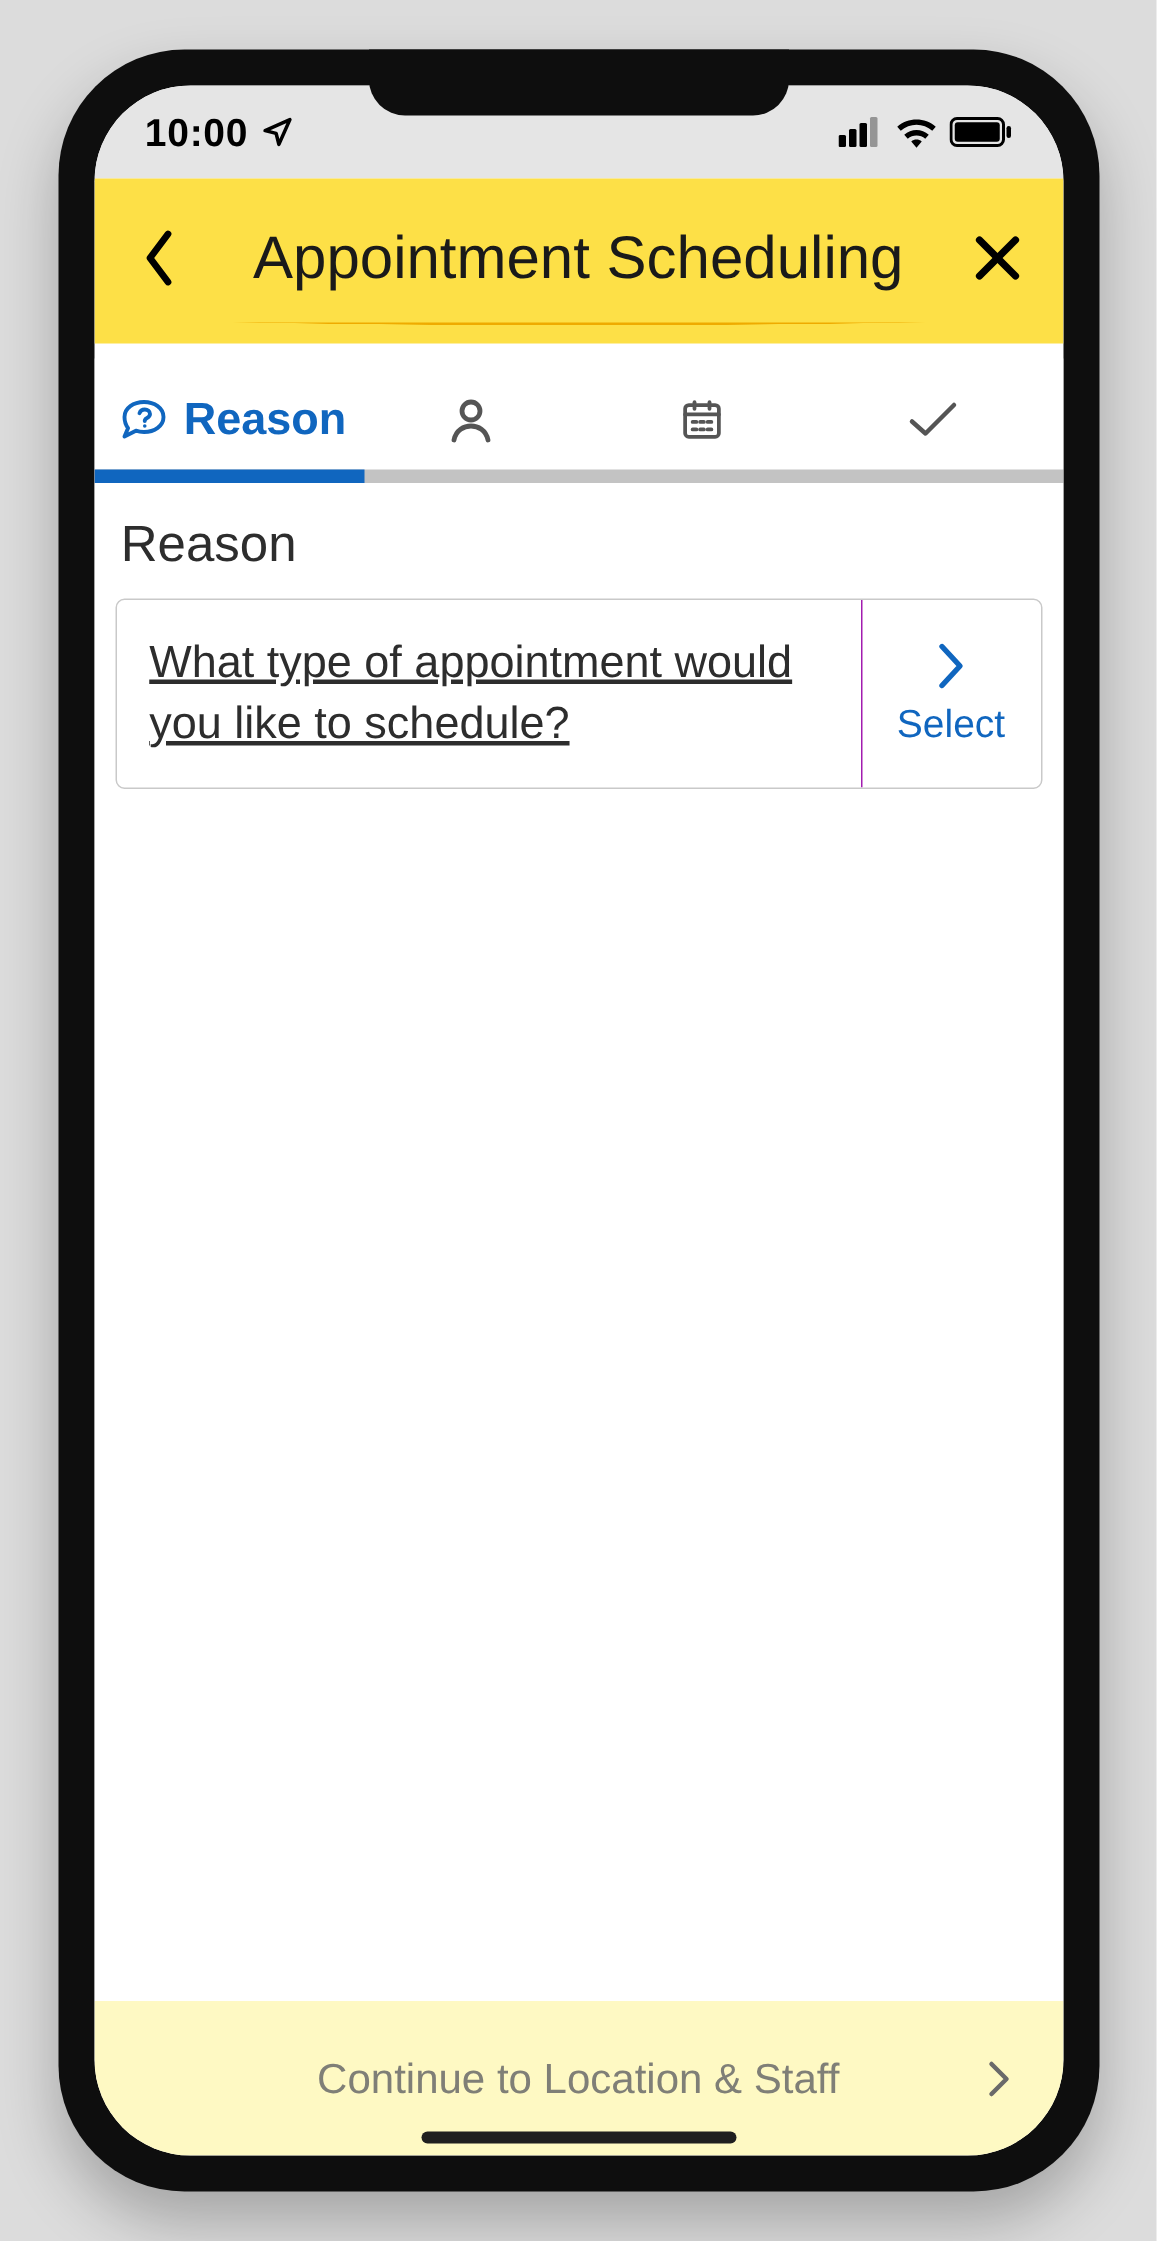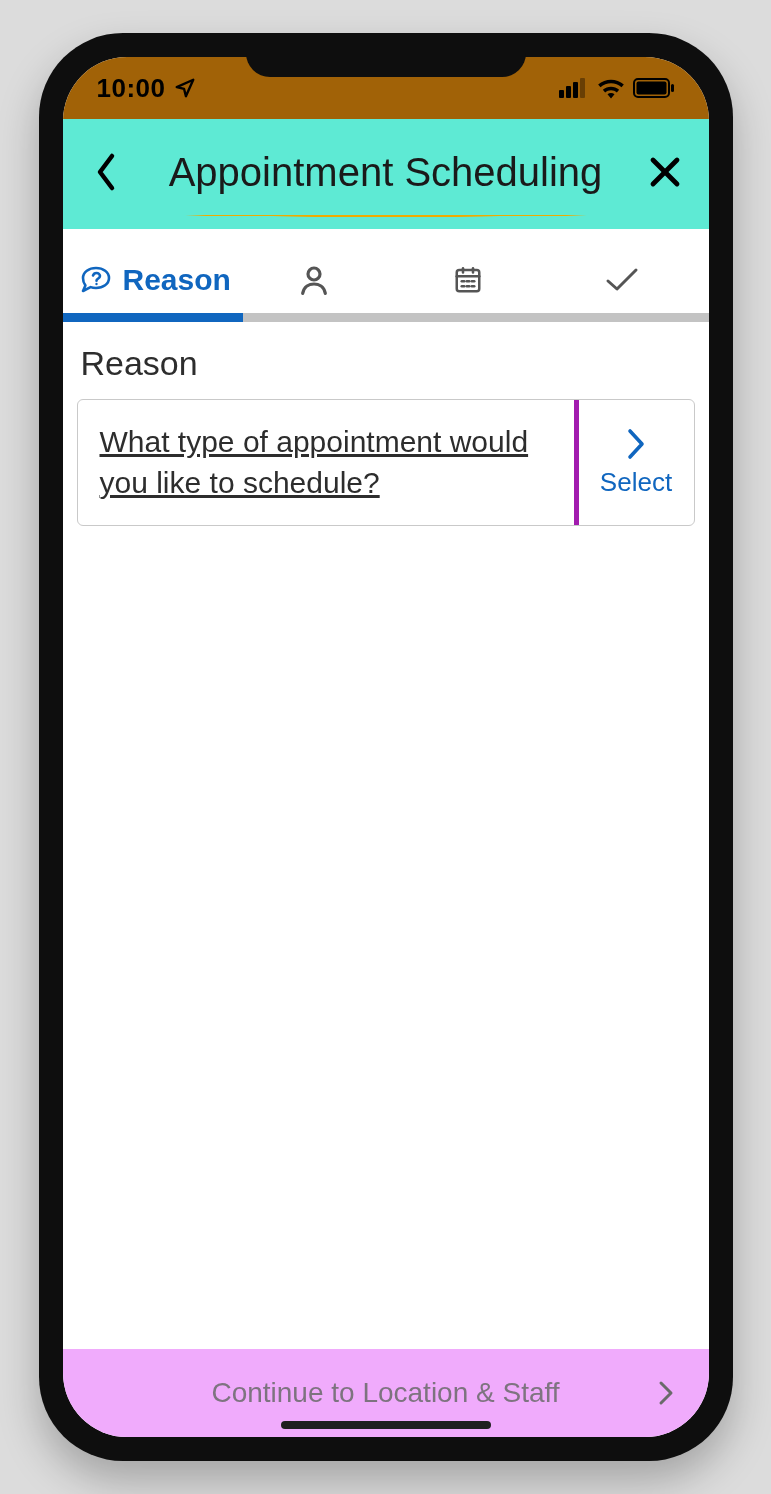--- a/index.html
+++ b/index.html
@@ -46,21 +46,21 @@
       width: 280px;
       height: 44px;
       background: #0e0e0e;
       border-bottom-left-radius: 24px;
       border-bottom-right-radius: 24px;
       z-index: 5;
     }
 
     
     .statusbar {
-      background: #a16207;
+      background: #e5e5e5;
       height: 62px;
       display: flex;
       align-items: center;
       justify-content: space-between;
       padding: 0 34px 0 34px;
       position: relative;
     }
     .statusbar .time {
       font-size: 26px;
       font-weight: 600;
@@ -70,21 +70,21 @@
       gap: 8px;
     }
     .statusbar .right {
       display: flex;
       align-items: center;
       gap: 8px;
     }
 
     
     .header {
-      background: #5eead4;
+      background: #fde047;
       padding: 26px 16px 30px 16px;
       display: flex;
       align-items: center;
       justify-content: space-between;
       position: relative;
     }
     .header::after {
       
       content: "";
       position: absolute;
@@ -160,35 +160,35 @@
     .appointment-card .question {
       flex: 1;
       padding: 22px 22px;
       font-size: 30px;
       color: #2d2d2d;
       line-height: 1.35;
       text-decoration: underline;
     }
     .appointment-card .select {
       width: 120px;
-      border-left: 5px solid #a21caf;
+      border-left: 1px solid #a21caf;
       display: flex;
       flex-direction: column;
       align-items: center;
       justify-content: center;
       gap: 6px;
       color: #1066bf;
       font-size: 26px;
       padding: 12px 4px;
     }
 
     
     .footer {
-      height: 88px;
-      background: #f0abfc;
+      height: 103px;
+      background: #fef9c3;
       display: flex;
       align-items: center;
       justify-content: center;
       color: #6a6a6a;
       font-size: 28px;
       position: relative;
     }
     .footer .label {
       opacity: .85;
     }

